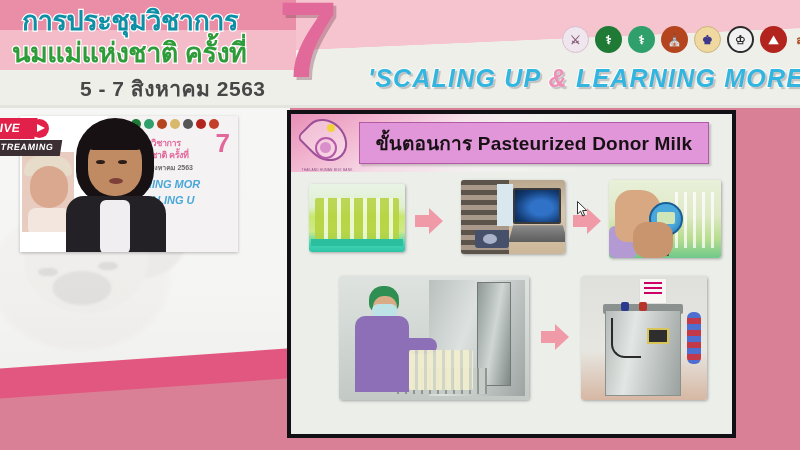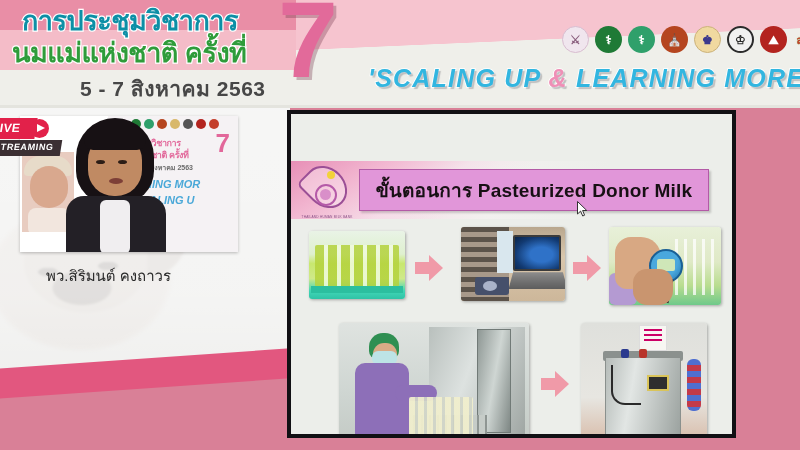--- a/index.html
+++ b/index.html
@@ -268,21 +268,20 @@
   .panel {
     position: absolute; left: 287px; top: 110px;
     width: 449px; height: 328px;
     background: #eceeea;
     border: 4px solid #111014;
     overflow: hidden;
   }
   .panel-header {
     position: relative; height: 58px; width: 100%;
     background: linear-gradient(105deg, #f3ccdd 0%, #f6dbe6 18%, #f2f1ef 46%, #eceeea 70%);
-    margin-top: 47px;
   }
   .hdr-swoosh {
     position: absolute; left: 0; top: 0; width: 250px; height: 58px;
     background: linear-gradient(150deg, #e78fb6 0%, #f2b7d1 28%, rgba(245,220,232,.55) 52%, transparent 72%);
   }
   
   .drop-logo {
     position: absolute; left: 10px; top: 1px; width: 52px; height: 56px;
   }
   .dl-drop {
@@ -514,21 +513,20 @@
         <div class="vp-shirt"></div>
       </div>
     </div>
 
     <div class="live-badge">
       <div class="lb-row1">LIVE</div>
       <div class="lb-play"></div>
       <div class="lb-row2">STREAMING</div>
     </div>
 
-    <div class="speaker-name">พว.สิริมนต์  คงถาวร</div>
   </div>
 
   <div class="panel">
 
     <div class="panel-header">
       <div class="hdr-swoosh"></div>
 
       <div class="drop-logo">
         <div class="dl-drop"></div>
         <div class="dl-dot"></div>

